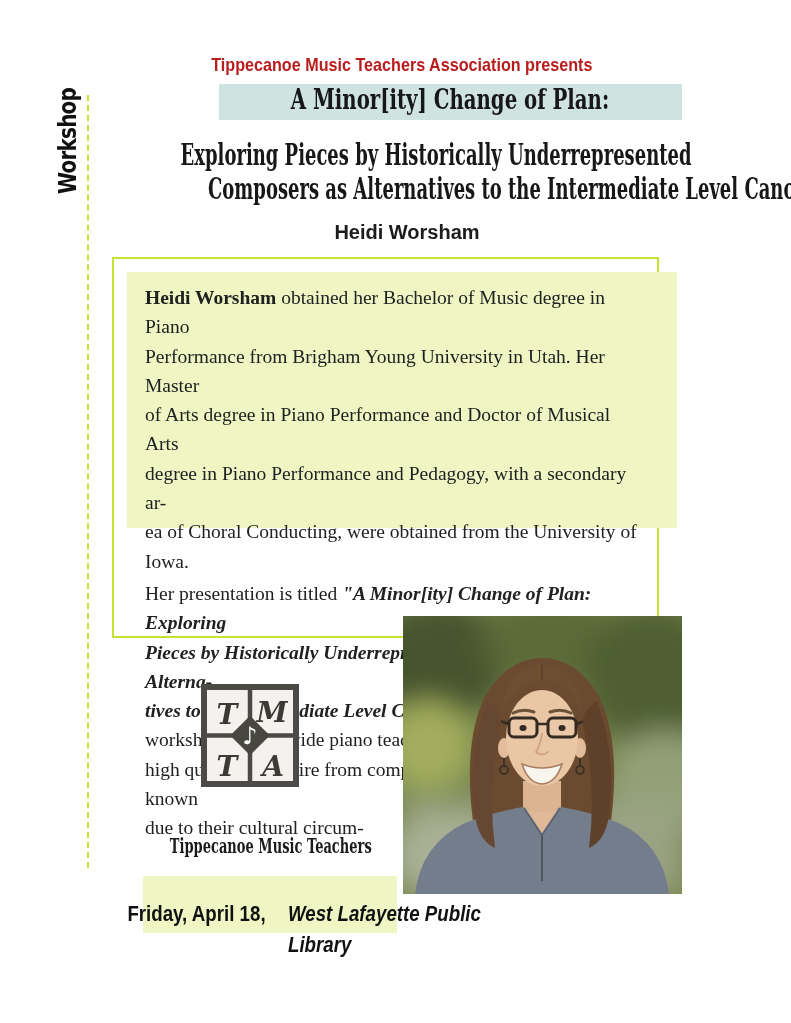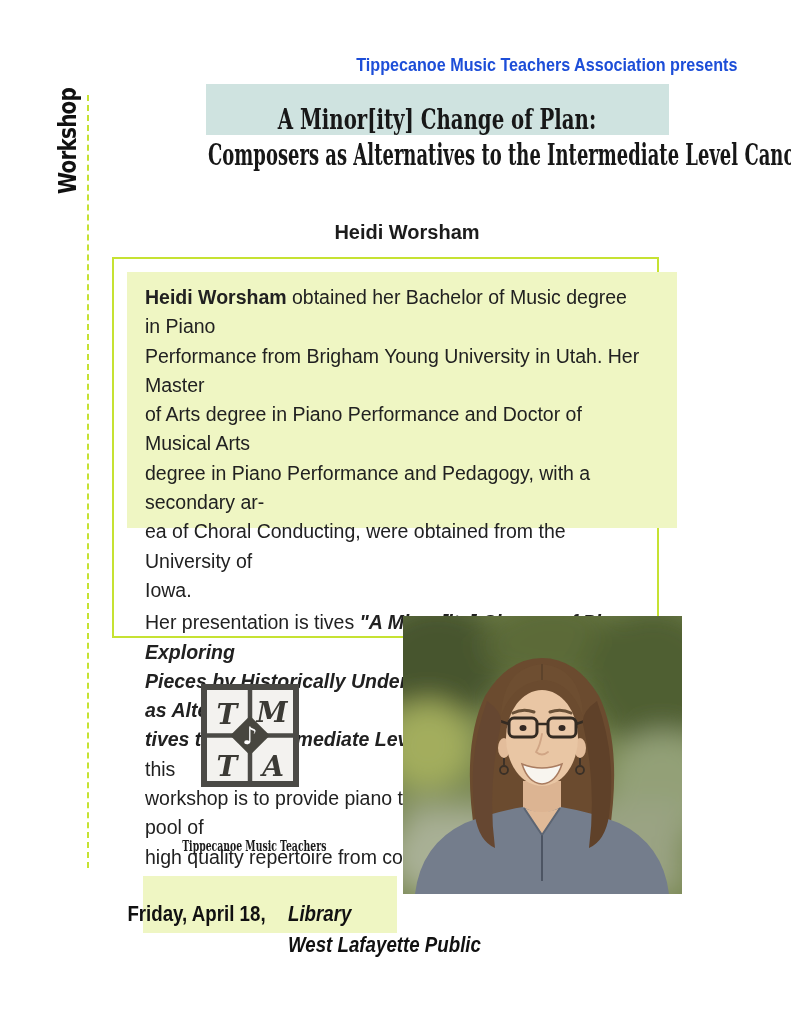--- a/index.html
+++ b/index.html
@@ -2,28 +2,28 @@
 <html><head>
 <meta charset="utf-8">
 <style>
   html,body{margin:0;padding:0;background:#ffffff;}
   .flyer{
     position:relative;width:791px;height:1023px;background:#ffffff;overflow:hidden;
     font-family:"Liberation Sans",sans-serif;color:#1d1d1d;
   }
   
   .presents{
-    position:absolute;top:54px;left:0;width:737px;text-align:right;
-    font-size:19px;font-weight:bold;color:#1d4ed8;white-space:nowrap;
+    position:absolute;top:54px;left:0;width:737px;text-align:center;
+    font-size:19px;font-weight:bold;color:#b91c1c;white-space:nowrap;
   }
   .presents .squeeze{display:inline-block;transform:scaleX(.85);transform-origin:100% 50%;}
   
   .banner{
-    position:absolute;left:206px;top:84px;width:463px;height:51px;
-    background:#cfe3e0;display:flex;align-items:flex-end;justify-content:center;
+    position:absolute;left:219px;top:84px;width:463px;height:36px;
+    background:#cfe3e0;display:flex;align-items:flex-start;justify-content:center;
   }
   .display-font{font-family:"DejaVu Serif",serif;font-weight:bold;color:#171717;}
   .title1{font-size:27px;white-space:nowrap;}
   .title1 .squeeze{display:inline-block;transform:scaleX(.73);transform-origin:50% 50%;}
   .titles23{position:absolute;left:24px;top:138px;width:766px;text-align:center;}
   .titles23 .tline{font-size:29px;line-height:34px;white-space:nowrap;}
   .titles23 .squeeze{display:inline-block;transform:scaleX(.62);transform-origin:50% 50%;}
   .presenter{
     position:absolute;left:24px;top:221px;width:766px;text-align:center;
     font-size:20px;font-weight:bold;color:#1c1c1c;
@@ -34,29 +34,29 @@
     display:block;white-space:nowrap;transform:rotate(-90deg) translateX(-97px);
     transform-origin:0 0;font-family:"DejaVu Sans",sans-serif;font-weight:800;
     font-size:25px;letter-spacing:-1px;color:#111;
   }
   .workshop .rot .squeeze{display:inline-block;transform:scaleX(.8);transform-origin:0 50%;}
   .dash-rule{position:absolute;left:87px;top:95px;height:773px;width:0;border-left:2px dashed #c6e232;}
   
   .frame{position:absolute;left:112px;top:257px;width:547px;height:381px;border:2px solid #c6e232;box-sizing:border-box;}
   .hl-bio{position:absolute;left:127px;top:272px;width:550px;height:256px;background:#eff6c3;}
   .bio{position:absolute;left:145px;top:283px;width:500px;font-size:19.5px;line-height:29.3px;color:#212121;}
-  .bio p{margin:0 0 3px 0;white-space:pre-line;}
+  .bio p{margin:0 0 3px 0;white-space:pre-line;font-family:Liberation Serif, serif;}
   .b{font-weight:bold;}
   .bi{font-weight:bold;font-style:italic;}
   
   .photo{position:absolute;left:403px;top:616px;width:279px;height:278px;}
   .logo{position:absolute;left:200px;top:683px;width:100px;height:105px;}
   .org{
-    position:absolute;left:138px;top:833px;width:236px;text-align:left;
-    font-family:"DejaVu Serif",serif;font-weight:bold;font-size:15px;line-height:26px;color:#1b1b1b;
+    position:absolute;left:108px;top:833px;width:236px;text-align:center;
+    font-family:"DejaVu Serif",serif;font-weight:bold;font-size:21px;line-height:26px;color:#1b1b1b;
   }
   .org .oline{white-space:nowrap;}
   .org .squeeze{display:inline-block;transform:scaleX(.62);transform-origin:50% 50%;}
   
   .hl-footer{position:absolute;left:143px;top:876px;width:254px;height:57px;background:#eff6c3;}
   .date-block{
     position:absolute;left:48px;top:898px;width:218px;text-align:right;
     font-size:22px;font-weight:bold;line-height:31px;color:#111;white-space:nowrap;
   }
   .date-block .squeeze{display:inline-block;transform:scaleX(.85);transform-origin:100% 50%;}
@@ -81,32 +81,33 @@
 
   <div class="presents">
     <span class="squeeze">Tippecanoe Music Teachers Association presents</span>
   </div>
   <div class="banner">
     <div class="display-font title1">
       <span class="squeeze">A Minor[ity] Change of Plan:</span>
     </div>
   </div>
   <div class="titles23 display-font">
+    <div class="tline"><span class="squeeze">Exploring Pieces by Historically Underrepresented</span></div>
     <div class="tline"><span class="squeeze">Composers as Alternatives to the Intermediate Level Canon</span></div>
   </div>
   <div class="presenter">Heidi Worsham</div>
 
   <div class="bio">
     <p><span class="b">Heidi Worsham</span><span> obtained her Bachelor of Music degree in Piano
 Performance from Brigham Young University in Utah. Her Master
 of Arts degree in Piano Performance and Doctor of Musical Arts
 degree in Piano Performance and Pedagogy, with a secondary ar-
 ea of Choral Conducting, were obtained from the University of
 Iowa.</span></p>
-    <p><span>Her presentation is tives </span><span class="bi">"A Minor[ity] Change of Plan: Exploring
+    <p><span>Her presentation is titled </span><span class="bi">"A Minor[ity] Change of Plan: Exploring
 Pieces by Historically Underrepresented Composers as Alterna-
 tives to the Intermediate Level Canon."</span><span> The purpose of this
 workshop is to provide piano teachers with an expanded pool of
 high quality repertoire from composers who are less well known
 due to their cultural circum-</span></p>
   </div>
 
   <div class="photo">
     <svg width="279" height="278" viewBox="0 0 279 278" xmlns="http://www.w3.org/2000/svg">
       <defs>
@@ -176,17 +177,17 @@
   </div>
   <div class="org">
     <div class="oline"><span class="squeeze">Tippecanoe Music Teachers</span></div>
   </div>
 
   <div class="hl-footer"></div>
   <div class="date-block">
     <div><span class="squeeze">Friday, April 18,</span></div>
   </div>
   <div class="loc-block">
+    <div><span class="squeeze">West Lafayette Public</span></div>
     <div><span class="squeeze">Library</span></div>
-    <div><span class="squeeze">West Lafayette Public</span></div>
   </div>
 
 </div>
 
 </body></html>

